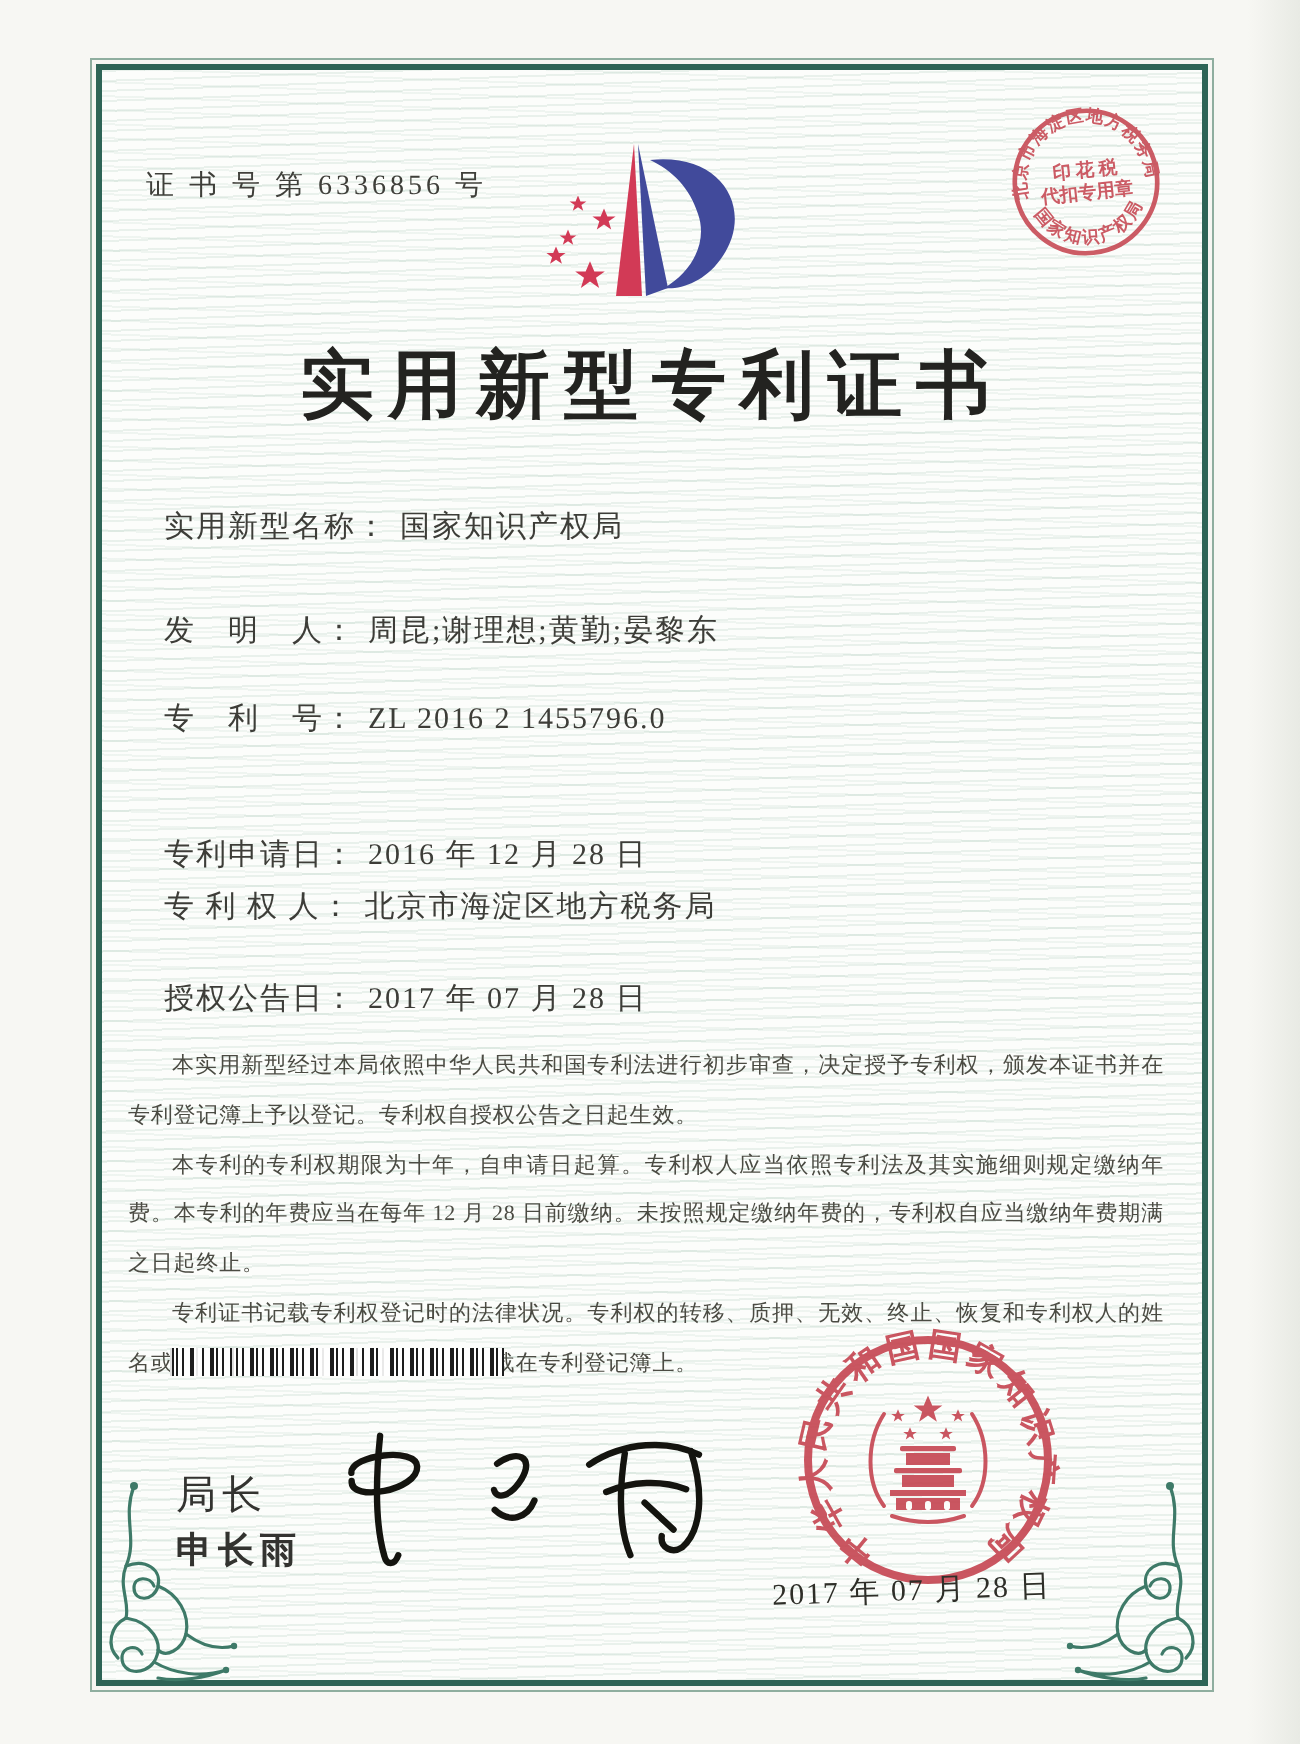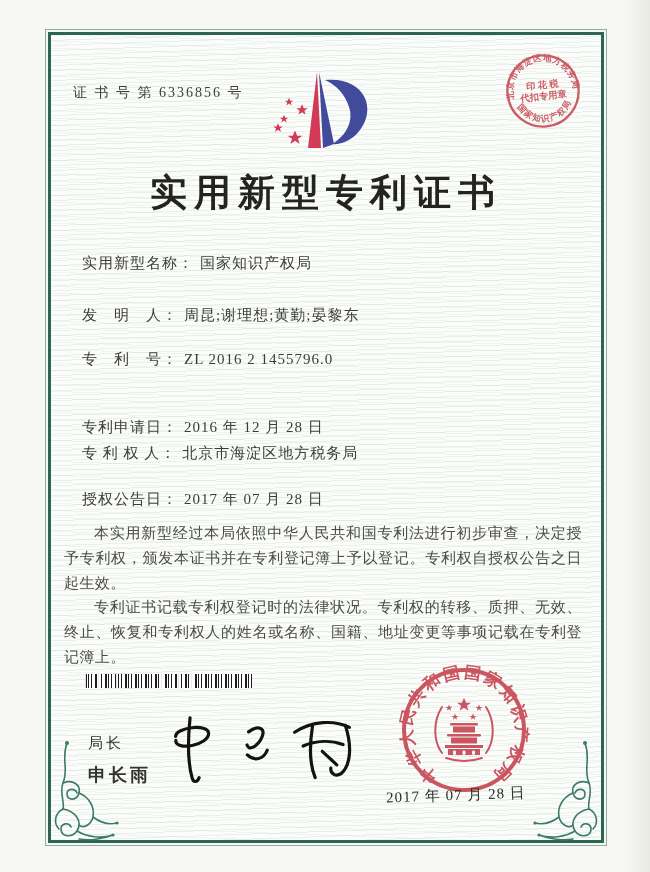--- a/index.html
+++ b/index.html
@@ -27,31 +27,31 @@
            font-size:37px; font-weight:bold; letter-spacing:7px; color:#232320; z-index:2; }
 
   .field { position:absolute; left:82px; font-size:15px; color:#3d3d38;
            letter-spacing:1px; white-space:nowrap; z-index:2; }
   .field .f-label { color:#3d3d38;text-align:center; }
   .field .f-value { margin-left:6px; }
   .row0 { top:254px; } .row1 { top:306px; } .row2 { top:350px; }
   .row3 { top:398px;margin-top:20px; } .row4 { top:444px; } .row5 { top:490px; }
 
   .paragraphs { position:absolute; left:64px; top:521px; width:518px;
-                font-size:15px; line-height:24.8px; letter-spacing:0.4px;
+                font-size:11px; line-height:24.8px; letter-spacing:0.4px;
                 color:#4b4b43; text-align:justify; z-index:2; }
   .paragraphs p { text-indent:2em; }
 
   .barcode { position:absolute; left:85px; top:674px; width:167px; height:14px; z-index:2;
              background:
                repeating-linear-gradient(90deg, rgba(255,255,255,0.85) 0 1px, transparent 1px 13px, rgba(255,255,255,0.9) 13px 15px, transparent 15px 31px),
                repeating-linear-gradient(90deg, #1d1d1d 0 2px, #fff 2px 3px, #1d1d1d 3px 4px, #fff 4px 6px, #1d1d1d 6px 7px, #fff 7px 10px);
            }
 
-  .director-title { position:absolute; left:88px; top:734px; font-size:15px;
+  .director-title { position:absolute; left:88px; top:734px; font-size:20px;
                     letter-spacing:3px; color:#333330; z-index:2;
                     font-family:"Liberation Sans", sans-serif; }
   .director-name  { position:absolute; left:88px; top:763px; font-size:18px;
                     letter-spacing:3px; color:#333330; z-index:2;
                     font-family:"Liberation Sans", sans-serif;font-weight:bold; }
 
   .signature { position:absolute; left:163px; top:703px; width:222px; height:82px;
                z-index:3; transform:rotate(-2deg); }
 
   .seal-office { position:absolute; left:397px; top:663px; width:134px; height:134px;
@@ -143,20 +143,21 @@
   </div>
   <div class="field row4">
     <span class="f-label">专 利 权 人：</span><span class="f-value">北京市海淀区地方税务局</span>
   </div>
   <div class="field row5">
     <span class="f-label">授权公告日：</span><span class="f-value">2017 年 07 月 28 日</span>
   </div>
 
   <div class="paragraphs">
     <p>本实用新型经过本局依照中华人民共和国专利法进行初步审查，决定授予专利权，颁发本证书并在专利登记簿上予以登记。专利权自授权公告之日起生效。</p>
+    <p>本专利的专利权期限为十年，自申请日起算。专利权人应当依照专利法及其实施细则规定缴纳年费。本专利的年费应当在每年 12 月 28 日前缴纳。未按照规定缴纳年费的，专利权自应当缴纳年费期满之日起终止。</p>
     <p>专利证书记载专利权登记时的法律状况。专利权的转移、质押、无效、终止、恢复和专利权人的姓名或名称、国籍、地址变更等事项记载在专利登记簿上。</p>
   </div>
 
   <div class="barcode"></div>
 
   <div class="director-title">局长</div>
   <div class="director-name">申长雨</div>
 
   <svg class="signature" viewBox="0 0 222 82">
     <g stroke="#14140f" stroke-width="3.2" fill="none" stroke-linecap="round" stroke-linejoin="round">

